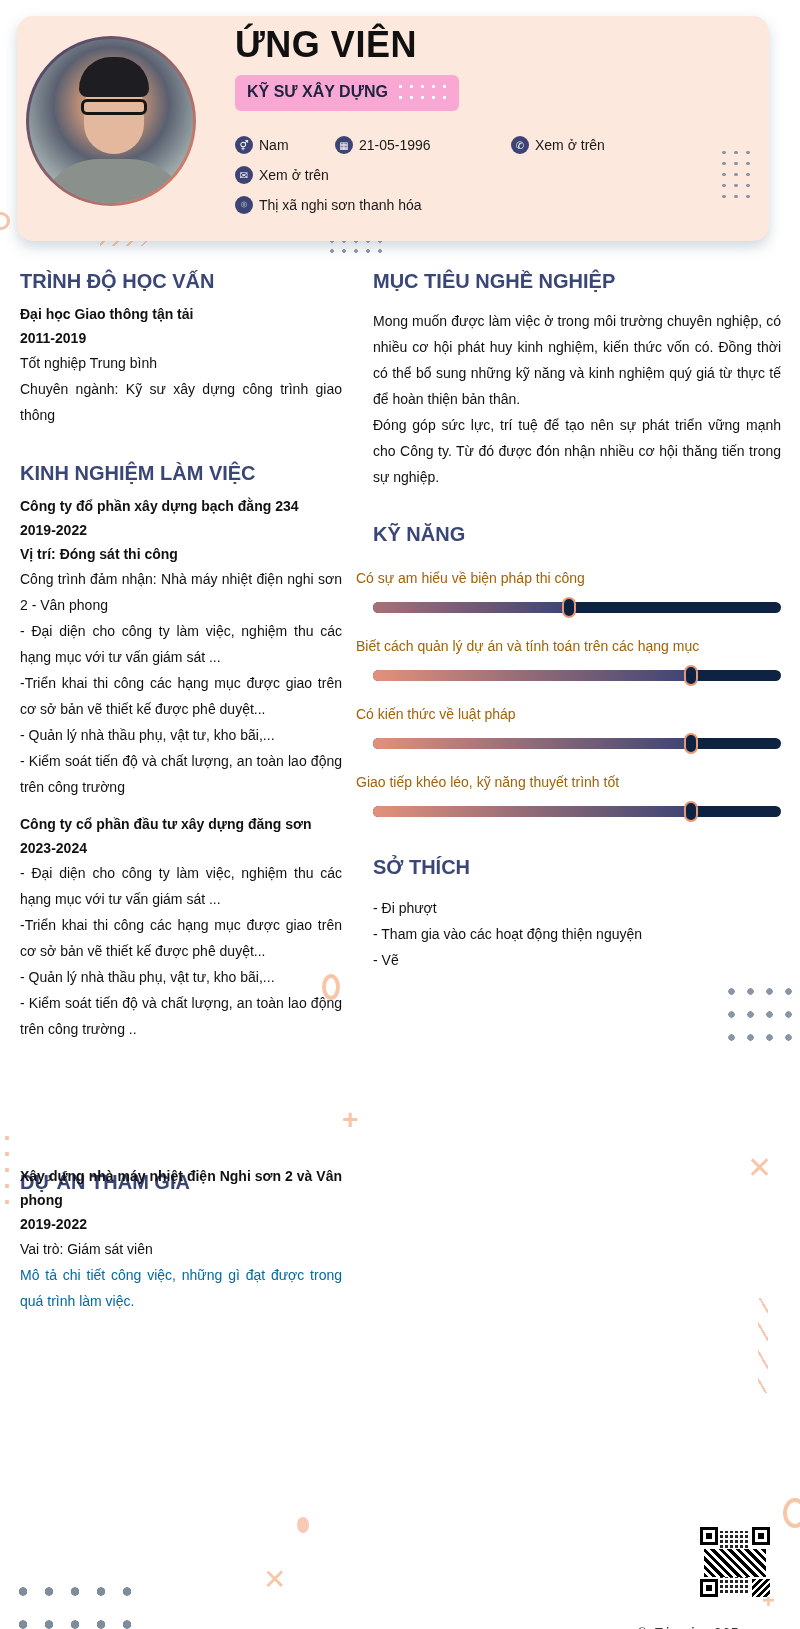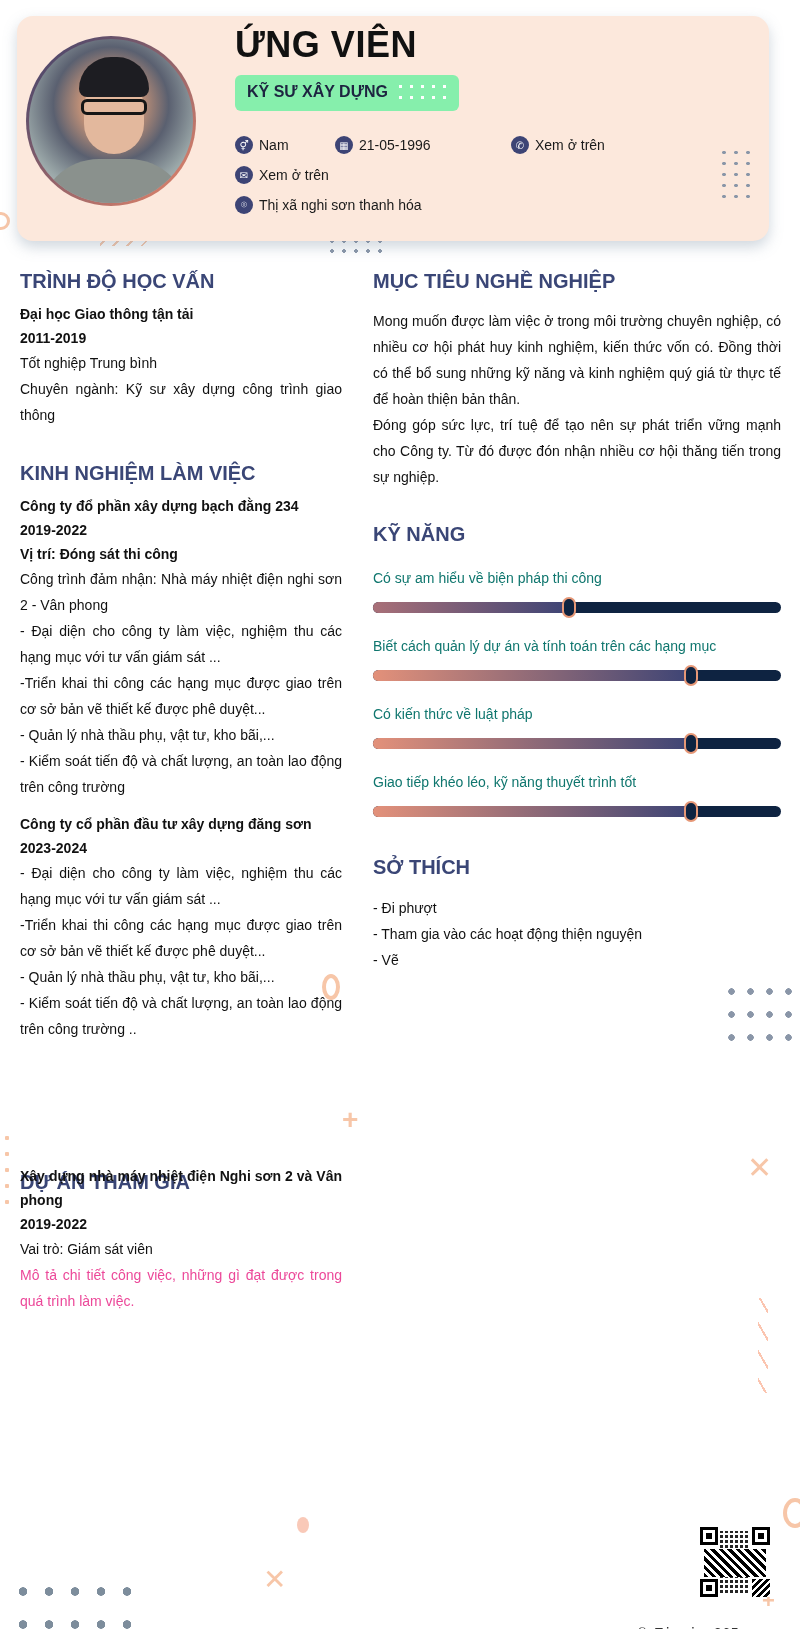--- a/index.html
+++ b/index.html
@@ -25,43 +25,43 @@
   .avatar-inner .face { position:absolute; left:55px; top:40px; width:60px; height:75px; background:#e3b89d; border-radius:30px 30px 32px 32px; }
   .avatar-inner .glasses { position:absolute; left:52px; top:60px; width:66px; height:16px; border:3px solid #151515; border-radius:6px; }
   .avatar-inner .shirt { position:absolute; left:10px; top:120px; width:150px; height:60px; background:#8a918d; border-radius:60px 60px 0 0; }
 
   .name {
     position: absolute; left: 235px; top: 24px; font-size: 36px; font-weight: 700; color: #111;
     letter-spacing: 0.5px;
   }
   .title-badge {
     position: absolute; left: 235px; top: 75px; width: 224px; height: 36px;
-    background: #86efac; border-radius: 6px;
+    background: #f9a8d4; border-radius: 6px;
     font-size: 16px; font-weight: 700; color: #1d2440; padding: 8px 12px;
   }
   .badge-dots {
     position: absolute; right: 8px; top: 6px; width: 56px; height: 22px;
     background-image: radial-gradient(circle, #fff 1.6px, transparent 2px);
     background-size: 11px 11px;
   }
   .info-item { position: absolute; display: flex; align-items: center; font-size: 14px; color: #1a1a1a; }
   .info-icon {
     width: 18px; height: 18px; border-radius: 50%; background: #3d4475; color: #fff;
     display: inline-flex; align-items: center; justify-content: center; font-size: 10px; margin-right: 6px;
   }
   .dots-grid { position: absolute; background-image: radial-gradient(circle, #8a96a8 1.6px, transparent 2px); }
 
   .section-title {
     position: absolute; font-size: 20px; font-weight: 700; color: #3a4676; 
   }
   .text-block { position: absolute; font-size: 14px; line-height: 26px; color: #111; text-align: justify; }
   .text-block .b { font-weight: 700; line-height: 24px; }
-  .muted { color: #ec4899; }
-
-  .skill-label { position: absolute; left: 373px; font-size: 14px; color: #0f766e; }
+  .muted { color: #0369a1; }
+
+  .skill-label { position: absolute; left: 356px; font-size: 14px; color: #a16207; }
   .skill-track {
     position: absolute; left: 373px; width: 408px; height: 11px; border-radius: 6px; background: #0e2341;
   }
   .skill-fill { position: absolute; left: 0; top: 0; height: 11px; border-radius: 6px 0 0 6px; }
   .skill-knob {
     position: absolute; top: -5px; width: 14px; height: 21px; background: #0e2341;
     border: 2px solid #e69776; border-radius: 7px;
   }
 
   .deco { position: absolute; color: #f7c6a8; font-weight: 700; }

